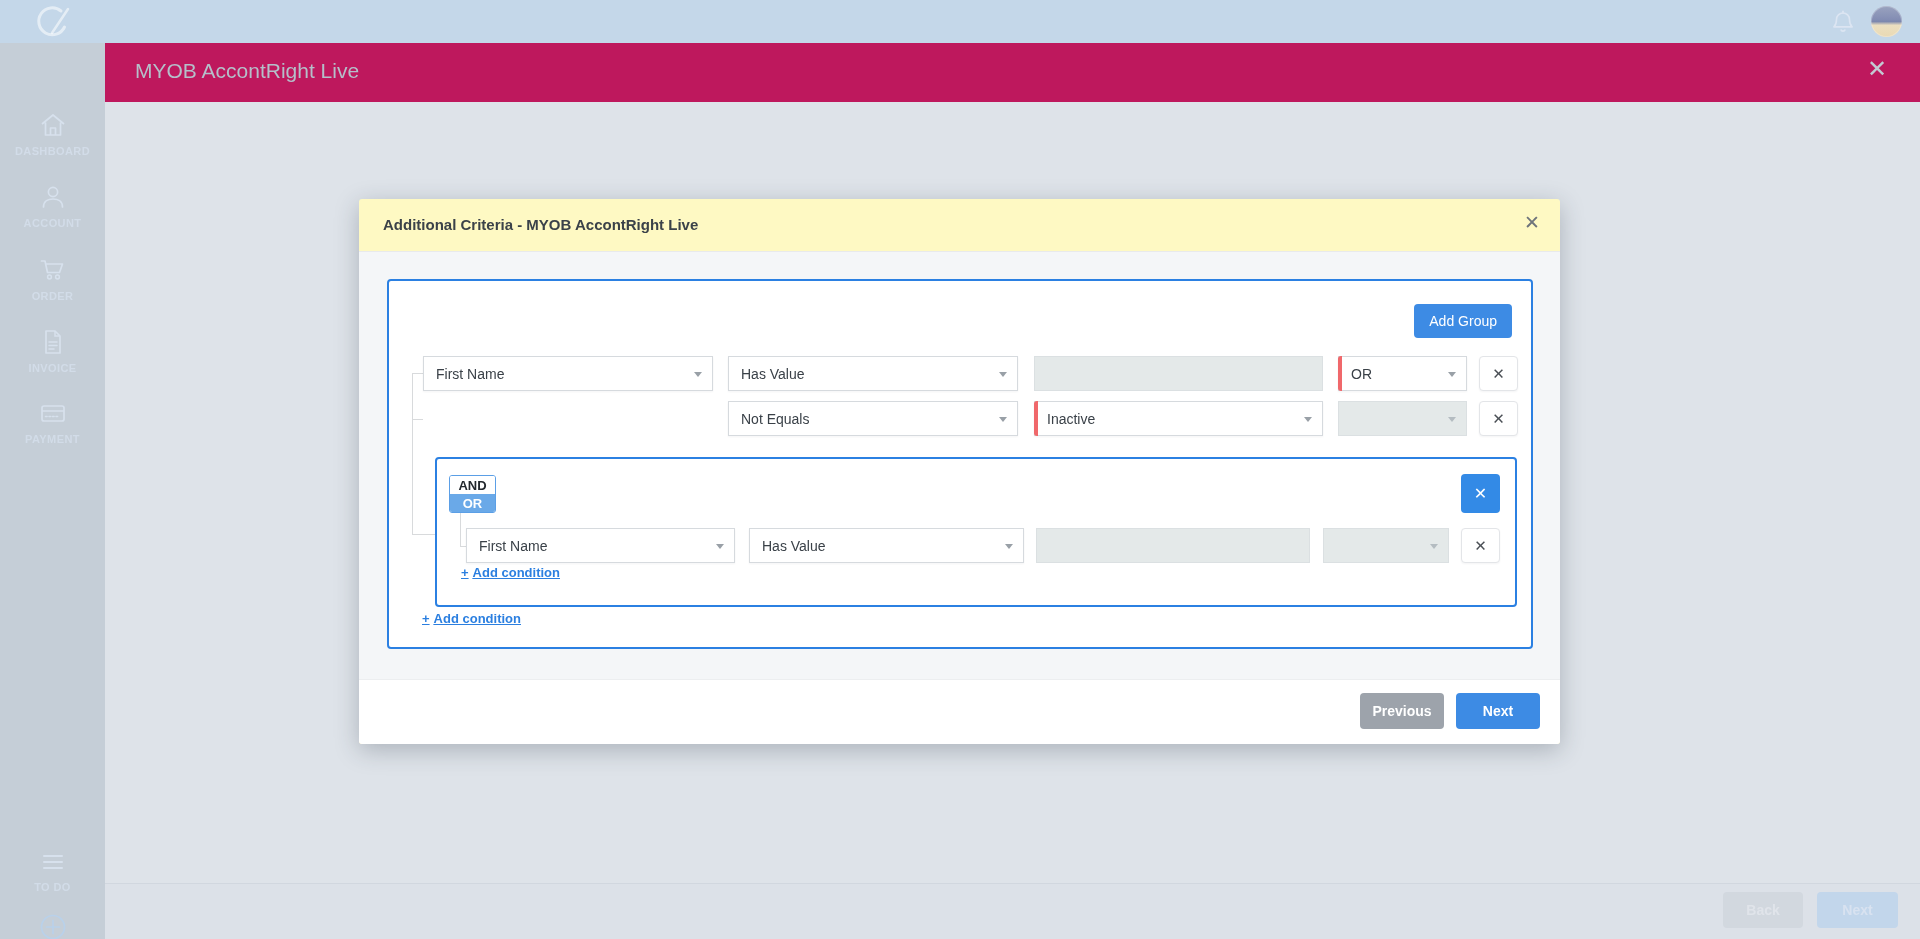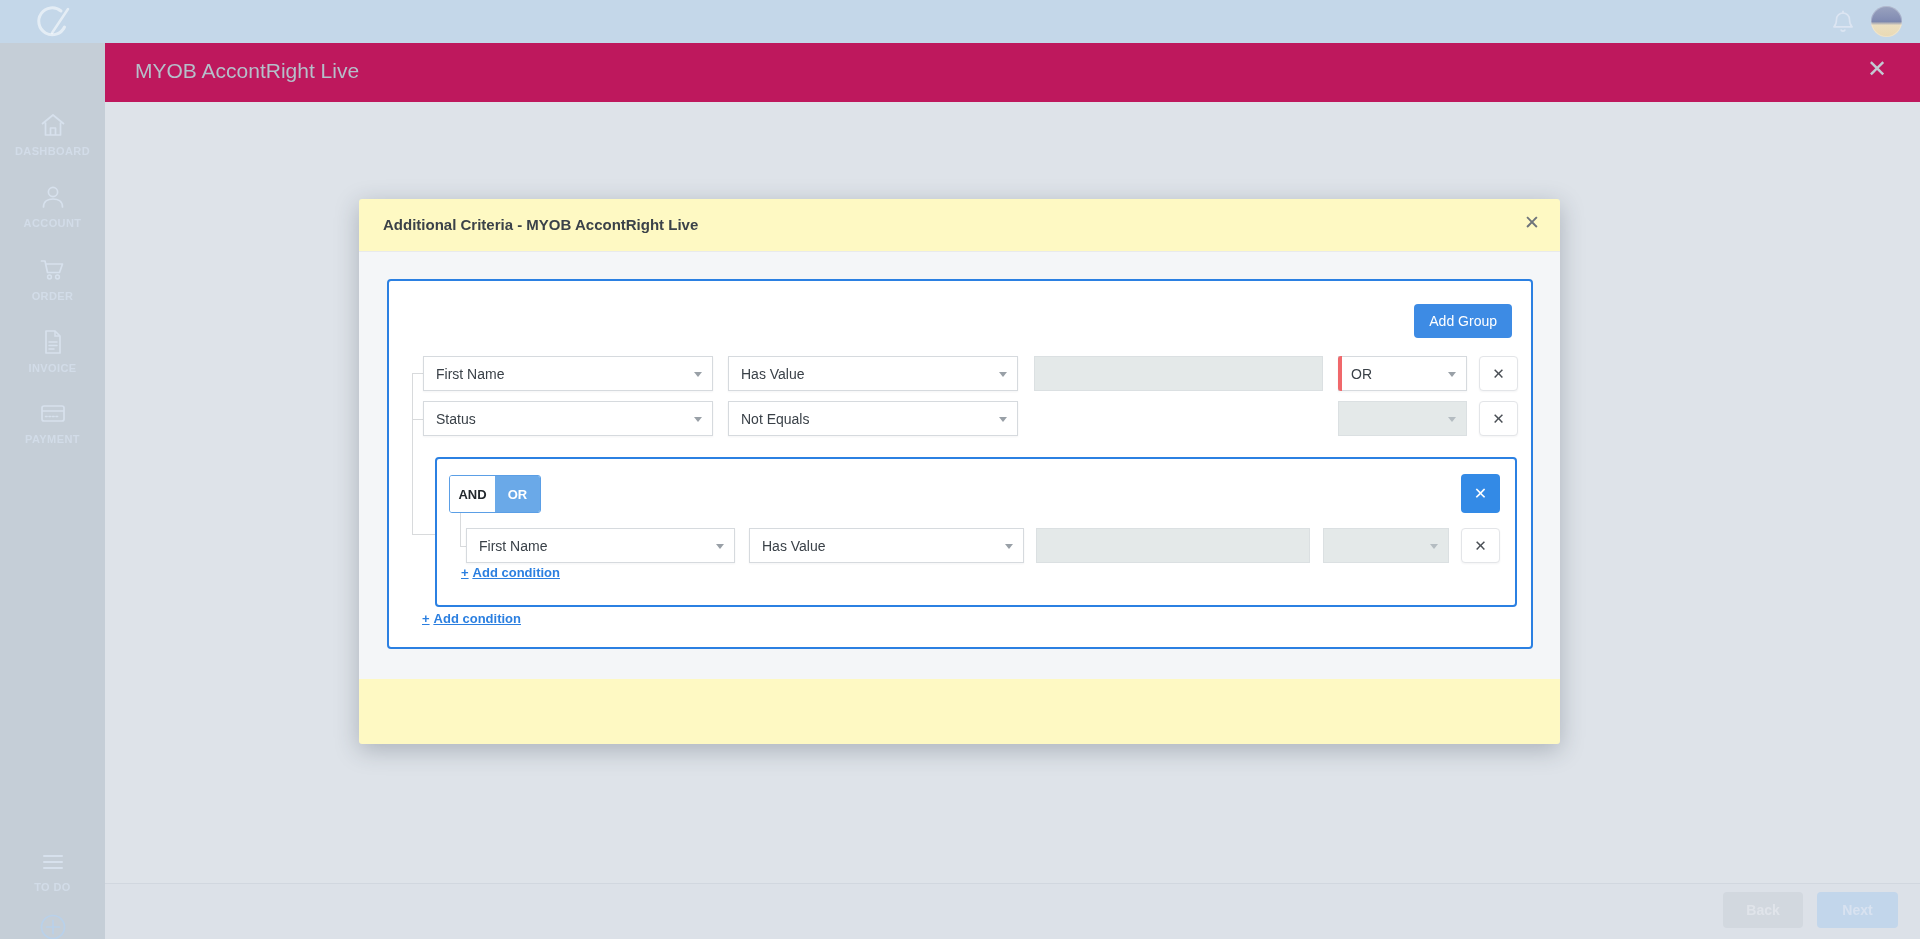--- a/index.html
+++ b/index.html
@@ -80,21 +80,21 @@
   .n1{left:29px;width:269px} .n2{left:312px;width:275px} .n3{left:599px;width:274px}
   .n4{left:886px;width:126px} .n5{left:1024px}
 
   .row1{top:75px} .row2{top:120px} .nrow{top:69px;height:36px}
 
   
   .conn { position:absolute; background:#d8dadc; }
 
   
   .toggle { position:absolute; left:12px; top:16px; height:38px; display:flex;
-    border:1px solid #5b9fe6; border-radius:3px; overflow:hidden; }
+    border:1px solid #5b9fe6; border-radius:3px; overflow:hidden;flex-direction:column; }
   .tg { width:45px; height:100%; display:flex; align-items:center; justify-content:center;
     font-size:13px; font-weight:700; cursor:pointer; }
   .tg.and { background:#fff; color:#23282d; }
   .tg.or { background:#6aa9e8; color:#fff; }
 
   .add-cond { position:absolute; font-size:13px; font-weight:700; color:#2b7fe0; cursor:pointer;text-decoration:underline; }
   .add-cond .lbl { text-decoration:underline; margin-left:4px; }
   .ac-inner { left:24px; top:106px; }
   .ac-outer { left:33px; top:330px; }
 </style>
@@ -210,26 +210,27 @@
         </div>
         <div class="fld c4">
           <span class="err-bar"></span>
           <span>OR</span>
           <span class="caret"></span>
         </div>
         <button class="xbtn c5">✕</button>
       </div>
 
       <div class="row row2">
-        <div class="fld c1">
-          <span>Status</span>
-          <span class="caret"></span>
-        </div>
         <div class="fld c2">
           <span>Not Equals</span>
+          <span class="caret"></span>
+        </div>
+        <div class="fld c3">
+          <span class="err-bar"></span>
+          <span>Inactive</span>
           <span class="caret"></span>
         </div>
         <div class="fld disabled c4">
           <span></span>
           <span class="caret"></span>
         </div>
         <button class="xbtn c5">✕</button>
       </div>
 
       <div class="subgroup">
@@ -265,13 +266,17 @@
           <span>+</span><span class="lbl">Add condition</span>
         </div>
       </div>
 
       <div class="add-cond ac-outer">
         <span>+</span><span class="lbl">Add condition</span>
       </div>
     </div>
   </div>
 
+  <div class="modal-foot">
+    <button class="m-btn prev">Previous</button>
+    <button class="m-btn next">Next</button>
+  </div>
 </div>
 
 </body></html>

